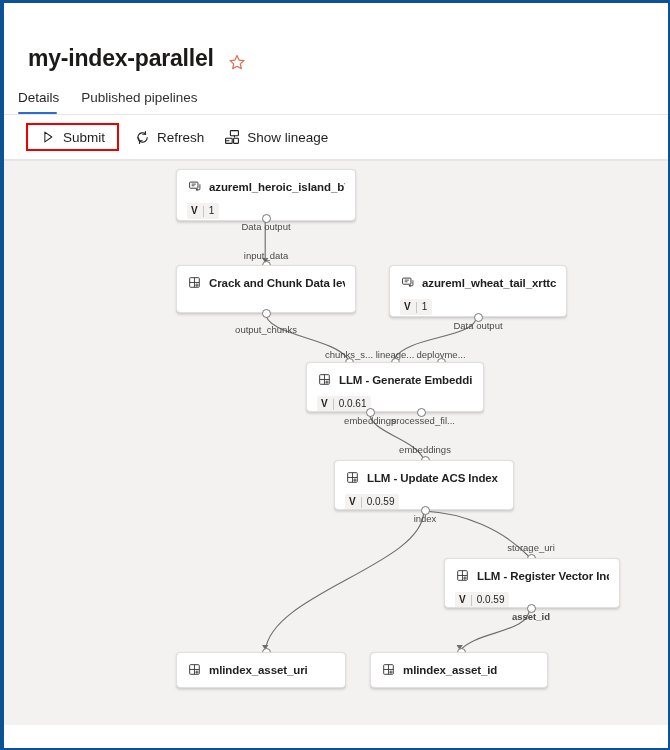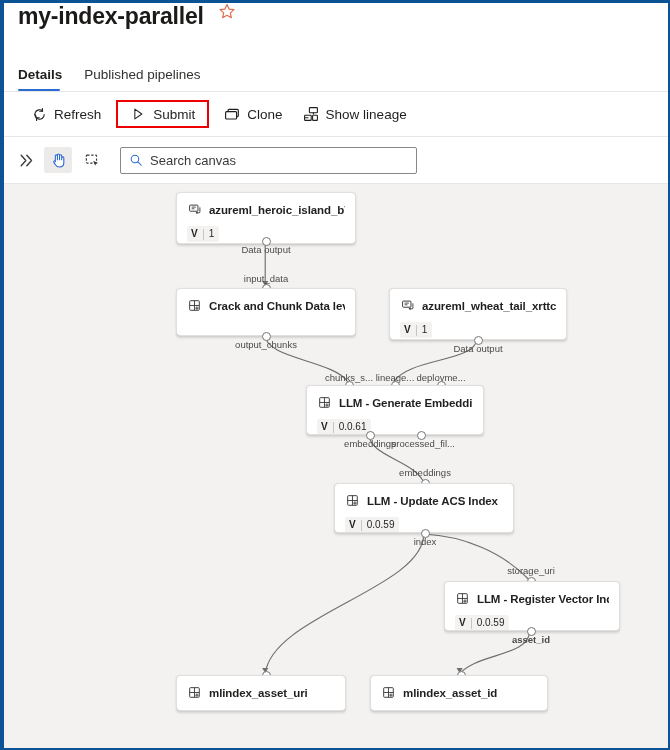--- a/index.html
+++ b/index.html
@@ -21,23 +21,24 @@
     border-right: 2px solid #0b5394;
     border-bottom: 2px solid #0b5394;
     background: #ffffff;
     overflow: hidden;
   }
 
   
   .titlebar {
     height: 46px;
     display: flex;
-    align-items: flex-start;
-    padding: 0 0 0 14px;
-    background: #ffffff;
+    align-items: flex-end;
+    padding: 0 0 0 24px;
+    background: #ffffff;
+    margin-top: 23px;
   }
   .page-title {
     font-size: 23px;
     font-weight: 600;
     color: #1b1a19;
     letter-spacing: -0.2px;
   }
   .fav-star {
     margin-left: 14px;
     width: 18px;
@@ -59,21 +60,21 @@
   }
   .tab {
     position: relative;
     font-size: 13.5px;
     color: #323130;
     padding-bottom: 9px;
     cursor: pointer;
     white-space: nowrap;
   }
   .tab.active {
-    font-weight: 700;
+    font-weight: 400;
     color: #201f1e;
   }
   .tab.active::after {
     content: "";
     position: absolute;
     left: 0;
     right: 2px;
     bottom: 0;
     height: 2.5px;
     background: #2b6cd4;
@@ -292,95 +293,56 @@
     </span>
   </div>
 
   <div class="tabs">
     <div class="tab active">Details</div>
     <div class="tab">Published pipelines</div>
   </div>
   <div class="tabs-sep"></div>
 
   <div class="commandbar">
+    <button class="cmd highlighted">
+      <span class="glyph">
+        <svg width="14" height="14" viewBox="0 0 16 16" aria-hidden="true">
+          <path d="M4.4 2.4l8 5.6-8 5.6z" fill="none" stroke="#201f1e" stroke-width="1.15" stroke-linejoin="round"></path>
+        </svg>
+      </span>
+      <span>Submit</span>
+    </button>
+
     <button class="cmd">
       <span class="glyph">
         <svg width="15" height="15" viewBox="0 0 16 16" aria-hidden="true">
           <path d="M13 8a5 5 0 1 1-1.6-3.66" fill="none" stroke="#201f1e" stroke-width="1.15" stroke-linecap="round"></path>
           <path d="M3 8a5 5 0 0 1 1.6 3.66" fill="none" stroke="#201f1e" stroke-width="1.15" stroke-linecap="round"></path>
           <path d="M11.1 1.6v2.9h-2.9" fill="none" stroke="#201f1e" stroke-width="1.15" stroke-linecap="round" stroke-linejoin="round"></path>
           <path d="M4.9 14.4v-2.9h2.9" fill="none" stroke="#201f1e" stroke-width="1.15" stroke-linecap="round" stroke-linejoin="round"></path>
         </svg>
       </span>
       <span>Refresh</span>
     </button>
 
-    <button class="cmd highlighted">
-      <span class="glyph">
-        <svg width="14" height="14" viewBox="0 0 16 16" aria-hidden="true">
-          <path d="M4.4 2.4l8 5.6-8 5.6z" fill="none" stroke="#201f1e" stroke-width="1.15" stroke-linejoin="round"></path>
-        </svg>
-      </span>
-      <span>Submit</span>
-    </button>
-
-    <button class="cmd">
-      <span class="glyph">
-        <svg width="16" height="16" viewBox="0 0 16 16" aria-hidden="true">
-          <rect x="1.6" y="5.6" width="11" height="7.4" rx="1" fill="none" stroke="#201f1e" stroke-width="1.15"></rect>
-          <path d="M4.1 5.6V4.3a1 1 0 0 1 1-1h8.2a1 1 0 0 1 1 1v5.3a1 1 0 0 1-1 1h-0.7" fill="none" stroke="#201f1e" stroke-width="1.15" stroke-linecap="round"></path>
-        </svg>
-      </span>
-      <span>Clone</span>
-    </button>
 
     <button class="cmd">
       <span class="glyph">
         <svg width="16" height="16" viewBox="0 0 16 16" aria-hidden="true">
           <rect x="6.4" y="1.6" width="8" height="5.2" rx="0.7" fill="none" stroke="#201f1e" stroke-width="1.1"></rect>
           <rect x="1.6" y="9.2" width="6.6" height="5.2" rx="0.7" fill="none" stroke="#201f1e" stroke-width="1.1"></rect>
           <rect x="9.6" y="9.2" width="4.8" height="5.2" rx="0.7" fill="none" stroke="#201f1e" stroke-width="1.1"></rect>
           <path d="M10.4 6.8v1.1M5 11.8h-3" fill="none" stroke="#201f1e" stroke-width="1.1" stroke-linecap="round"></path>
         </svg>
       </span>
       <span>Show lineage</span>
     </button>
   </div>
   <div class="cmdbar-sep"></div>
 
-  <div class="canvasbar">
-    <span class="chev-btn">
-      <svg width="17" height="17" viewBox="0 0 16 16" aria-hidden="true">
-        <path d="M3 3l4.4 5-4.4 5M8.3 3l4.4 5-4.4 5" fill="none" stroke="#3b3a39" stroke-width="1.3" stroke-linecap="round" stroke-linejoin="round"></path>
-      </svg>
-    </span>
-
-    <span class="tool-btn selected">
-      <svg width="17" height="17" viewBox="0 0 16 16" aria-hidden="true">
-        <path d="M5 9.2V3.7a1 1 0 0 1 2 0v3.6V2.9a1 1 0 0 1 2 0v4.4V3.6a1 1 0 0 1 2 0v3.7V5.6a1 1 0 0 1 2 0v4.6c0 2.3-1.7 3.9-4 3.9-2.1 0-3.3-1-4.1-2.4L3.6 9.8a1 1 0 0 1 1.4-1.3z" fill="#ffffff" stroke="#2b6cd4" stroke-width="1.05" stroke-linejoin="round"></path>
-      </svg>
-    </span>
-
-    <span class="tool-btn">
-      <svg width="17" height="17" viewBox="0 0 16 16" aria-hidden="true">
-        <rect x="2.2" y="3" width="9.6" height="7.4" rx="0.8" fill="none" stroke="#3b3a39" stroke-width="1.1" stroke-dasharray="2.2 1.6"></rect>
-        <path d="M8.6 8.3l4.6 2-1.9 0.7-0.7 1.9z" fill="#3b3a39"></path>
-      </svg>
-    </span>
-
-    <div class="search-wrap">
-      <span class="s-icon">
-        <svg width="14" height="14" viewBox="0 0 16 16" aria-hidden="true">
-          <circle cx="6.8" cy="6.8" r="4.3" fill="none" stroke="#2b6cd4" stroke-width="1.2"></circle>
-          <path d="M10.1 10.1L14 14" fill="none" stroke="#2b6cd4" stroke-width="1.2" stroke-linecap="round"></path>
-        </svg>
-      </span>
-      <input class="search-input" type="text" placeholder="Search canvas" style="">
-    </div>
-  </div>
   <div class="canvasbar-sep"></div>
 
   <div class="canvas">
     <svg class="canvas-svg" viewBox="0 0 666 564" preserveAspectRatio="none">
       <g fill="none" stroke="#6e6e6e" stroke-width="1.15">
 
         <path d="M262,57 L262,103"></path>
 
         <path d="M262,151 C262,175 330,176 345,198"></path>
 
@@ -430,21 +392,21 @@
           <svg width="14" height="14" viewBox="0 0 16 16" aria-hidden="true">
             <rect x="1.9" y="1.9" width="11" height="11" rx="1" fill="none" stroke="#3b3a39" stroke-width="1.1"></rect>
             <path d="M7.4 1.9v11M1.9 7.4h11" stroke="#3b3a39" stroke-width="1.05"></path>
             <path d="M10.2 8.9v3M8.7 10.4h3" stroke="#3b3a39" stroke-width="1.05" stroke-linecap="round"></path>
           </svg>
         </span>
         <span class="node-title">Crack and Chunk Data leveraging Azure ...</span>
       </div>
     </div>
     <div class="port" style="left:257.5px; top:147.5px;"></div>
-    <div class="port-label" style="left:262px; top:155px;">output_chunks</div>
+    <div class="port-label" style="left:262px; top:163px;">output_chunks</div>
 
     <div class="node" style="left:385px; top:104px; width:178px; height:52px;">
       <div class="node-head">
         <span class="node-icon">
           <svg width="14" height="14" viewBox="0 0 16 16" aria-hidden="true">
             <rect x="1.8" y="2.4" width="9.6" height="7" rx="1" fill="none" stroke="#3b3a39" stroke-width="1.1"></rect>
             <path d="M4.2 4.7h4.8M4.2 6.6h3.2" stroke="#3b3a39" stroke-width="1"></path>
             <path d="M9.4 11.2h3.2a1 1 0 0 0 1-1V5.4" fill="none" stroke="#3b3a39" stroke-width="1.05" stroke-linecap="round"></path>
             <path d="M10.8 12.9l-1.8-1.7 1.8-1.7z" fill="#3b3a39"></path>
           </svg>

